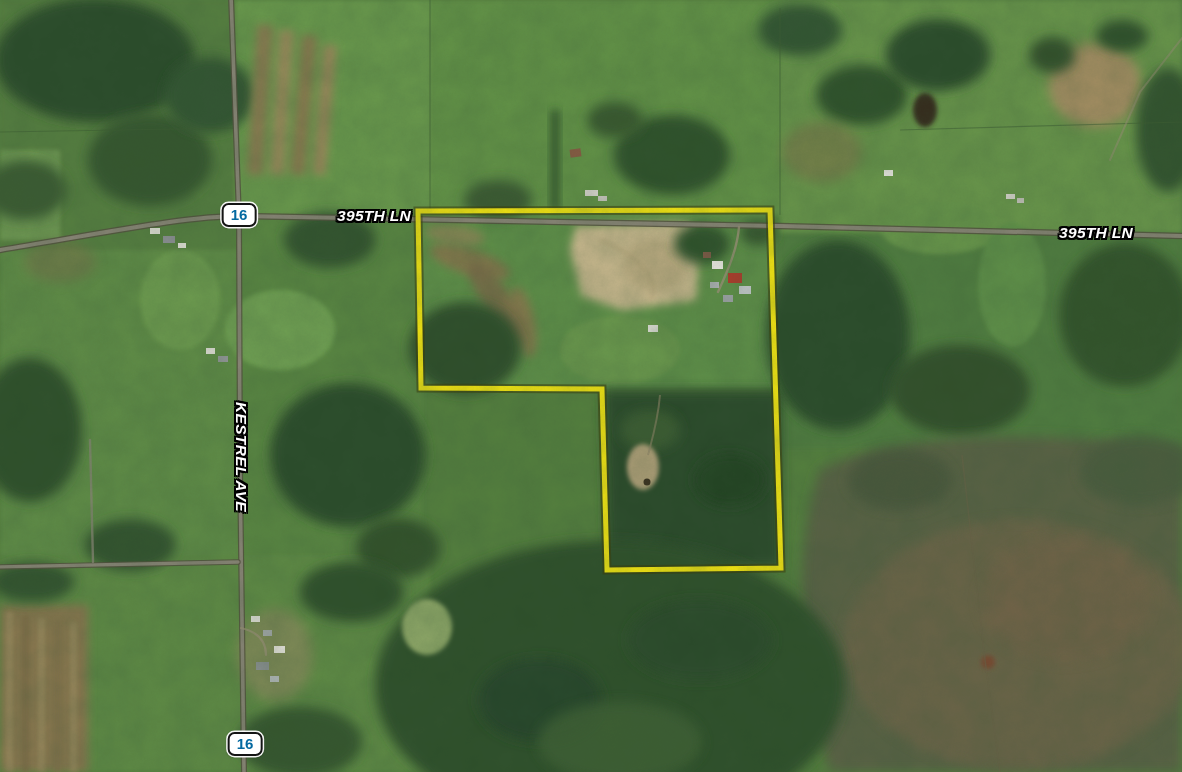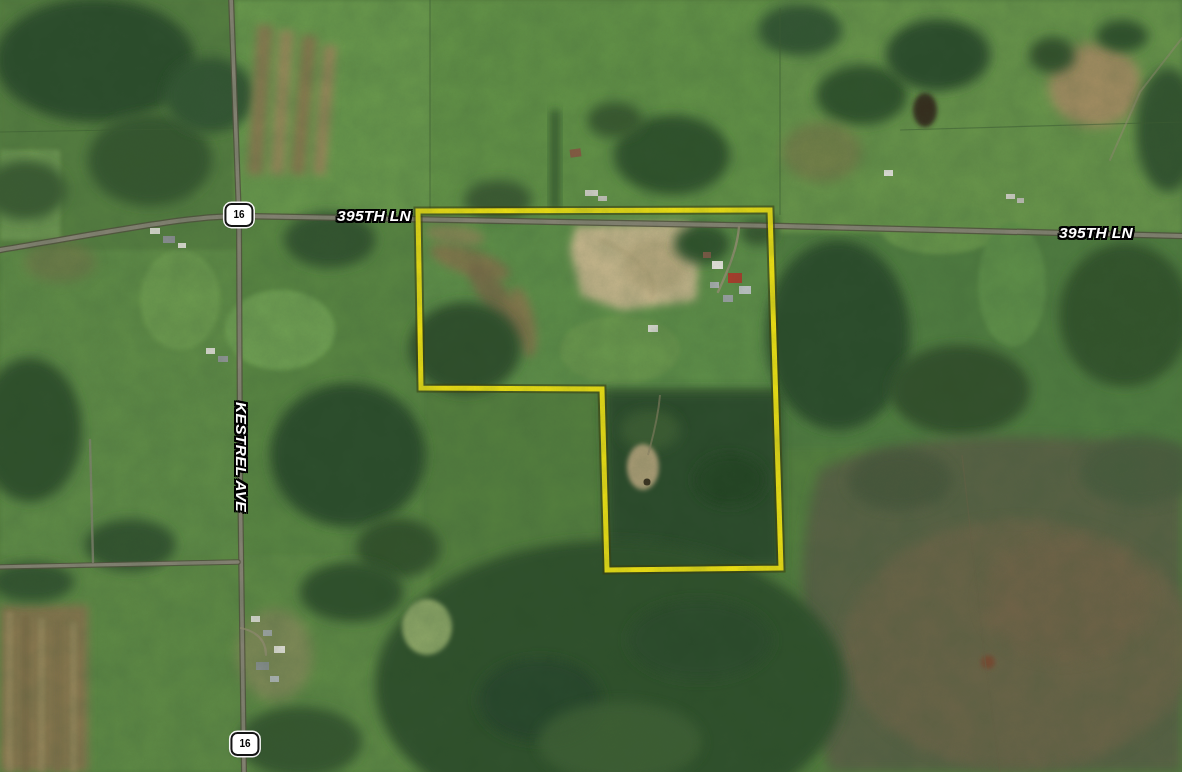--- a/index.html
+++ b/index.html
@@ -16,21 +16,21 @@
     text-shadow:
       -2px -2px 0 #000, 2px -2px 0 #000, -2px 2px 0 #000, 2px 2px 0 #000,
       -2px 0 0 #000, 2px 0 0 #000, 0 -2px 0 #000, 0 2px 0 #000,
       -1px -1px 0 #000, 1px 1px 0 #000;
   }
   .road-label.vertical{transform:translate(-50%,-50%) rotate(90deg);}
   .route-shield{
     position:absolute;transform:translate(-50%,-50%);
     background:#ffffff;border:2.5px solid #141414;border-radius:7px;
     padding:0 7px;height:20px;line-height:20px;
-    font-weight:700;font-size:10px;color:#000000;
+    font-weight:700;font-size:15px;color:#0369a1;
     box-shadow:0 0 0 1.5px rgba(255,255,255,.95), 0 1px 2px rgba(0,0,0,.45);
   }
   #lbl-395-west{left:374px;top:216px;}
   #lbl-395-east{left:1096px;top:233px;}
   #lbl-kestrel{left:241px;top:457px;}
   #shield-16-north{left:239px;top:215px;}
   #shield-16-south{left:245px;top:744px;}
 </style>
 </head>
 <body>

